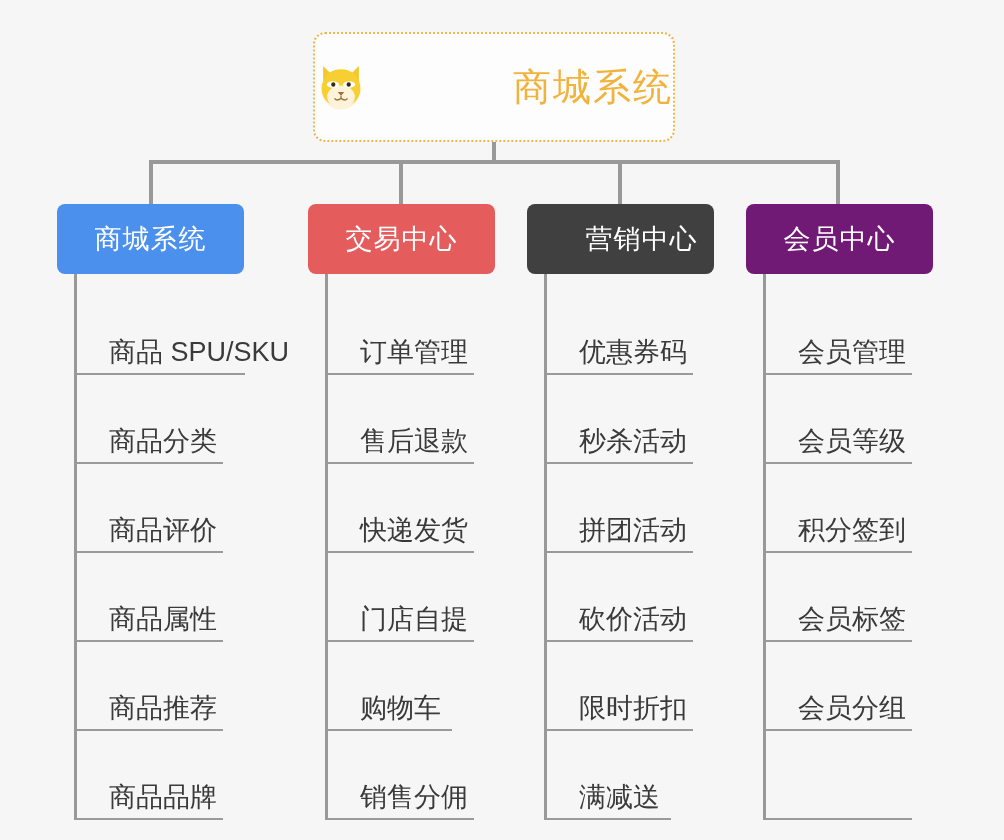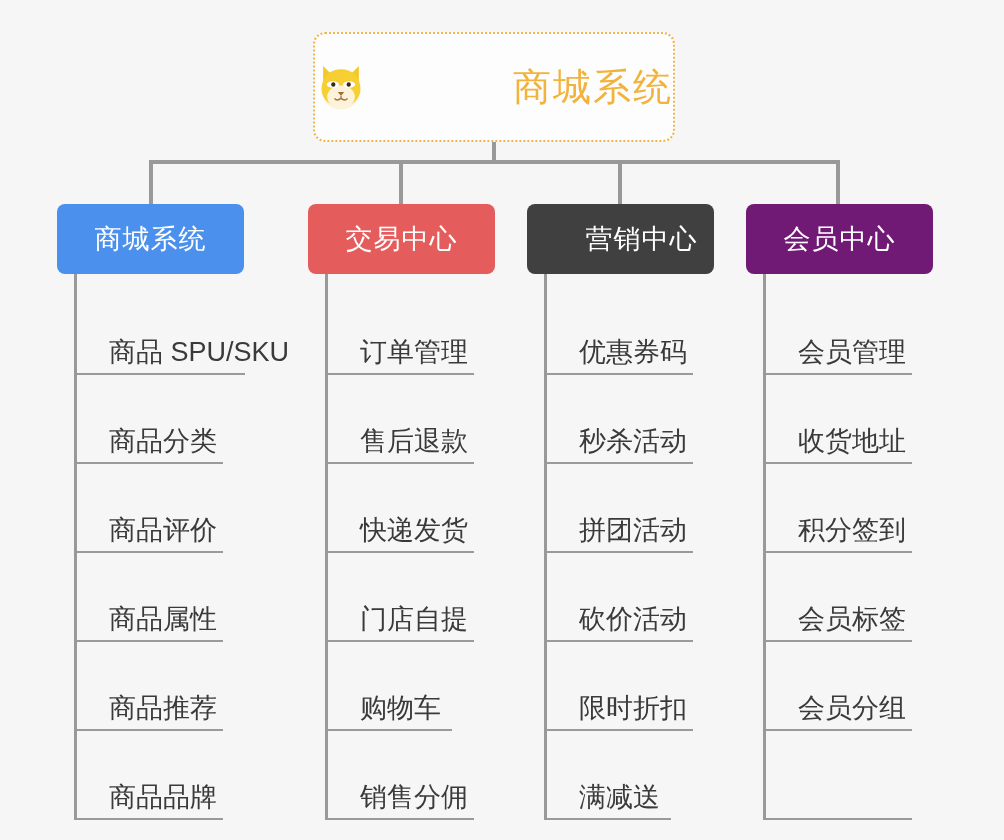--- a/index.html
+++ b/index.html
@@ -248,21 +248,21 @@
   </div>
 
   <div class="branch branch-4">
     <div class="branch-header" style="background: #701a75;">会员中心</div>
     <div class="leaf-list">
       <div class="leaf-item">
         <span class="leaf-label">会员管理</span>
         <span class="leaf-rule rule-w-med"></span>
       </div>
       <div class="leaf-item">
-        <span class="leaf-label">收货地址</span>
+        <span class="leaf-label">会员等级</span>
         <span class="leaf-rule rule-w-med"></span>
       </div>
       <div class="leaf-item">
         <span class="leaf-label">积分签到</span>
         <span class="leaf-rule rule-w-med"></span>
       </div>
       <div class="leaf-item">
         <span class="leaf-label">会员标签</span>
         <span class="leaf-rule rule-w-med"></span>
       </div>

